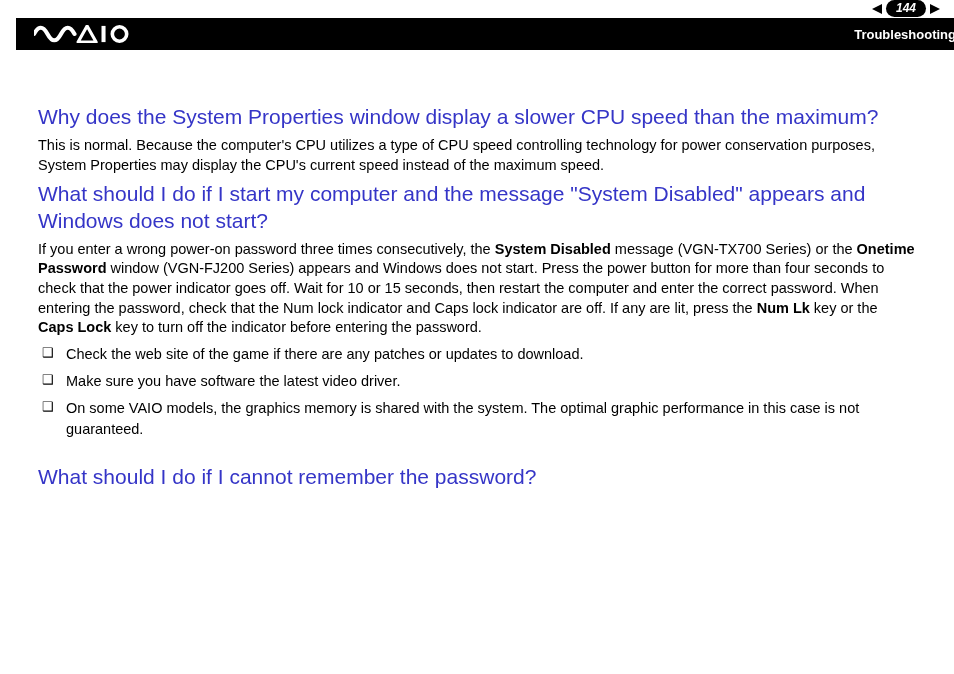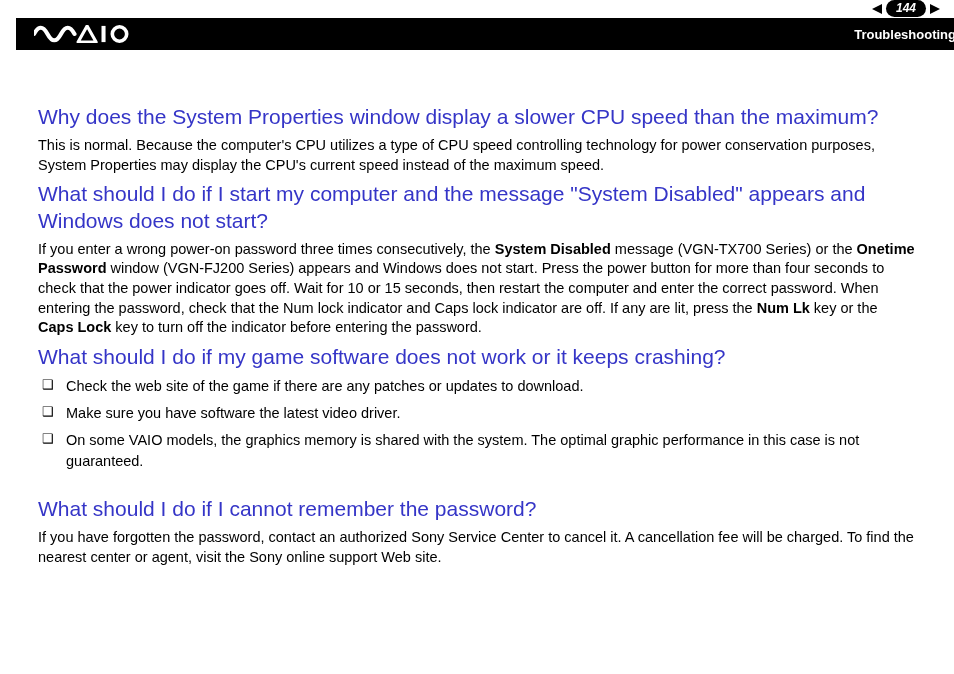--- a/index.html
+++ b/index.html
@@ -64,24 +64,22 @@
   <div class="content">
 
     <div class="q">Why does the System Properties window display a slower CPU speed than the maximum?</div>
     <div class="ans">This is normal. Because the computer's CPU utilizes a type of CPU speed controlling technology for power conservation purposes, System Properties may display the CPU's current speed instead of the maximum speed.</div>
 
     <div class="q">What should I do if I start my computer and the message "System Disabled" appears and Windows does not start?</div>
     <div class="ans">
       <span>If you enter a wrong power-on password three times consecutively, the </span><b>System Disabled</b><span> message (VGN-TX700 Series) or the </span><b>Onetime Password</b><span> window (VGN-FJ200 Series) appears and Windows does not start. Press the power button for more than four seconds to check that the power indicator goes off. Wait for 10 or 15 seconds, then restart the computer and enter the correct password. When entering the password, check that the Num lock indicator and Caps lock indicator are off. If any are lit, press the </span><b>Num Lk</b><span> key or the </span><b>Caps Lock</b><span> key to turn off the indicator before entering the password.</span>
     </div>
 
-    <div class="q">What should I do if my game software does not work or it keeps crashing?</div>
     <ul class="bullets">
       <li>Check the web site of the game if there are any patches or updates to download.</li>
       <li>Make sure you have software the latest video driver.</li>
       <li>On some VAIO models, the graphics memory is shared with the system. The optimal graphic performance in this case is not guaranteed.</li>
     </ul>
 
     <div class="q">What should I do if I cannot remember the password?</div>
-    <div class="ans">If you have forgotten the password, contact an authorized Sony Service Center to cancel it. A cancellation fee will be charged. To find the nearest center or agent, visit the Sony online support Web site.</div>
 
   </div>
 </div>
 
 </body></html>

